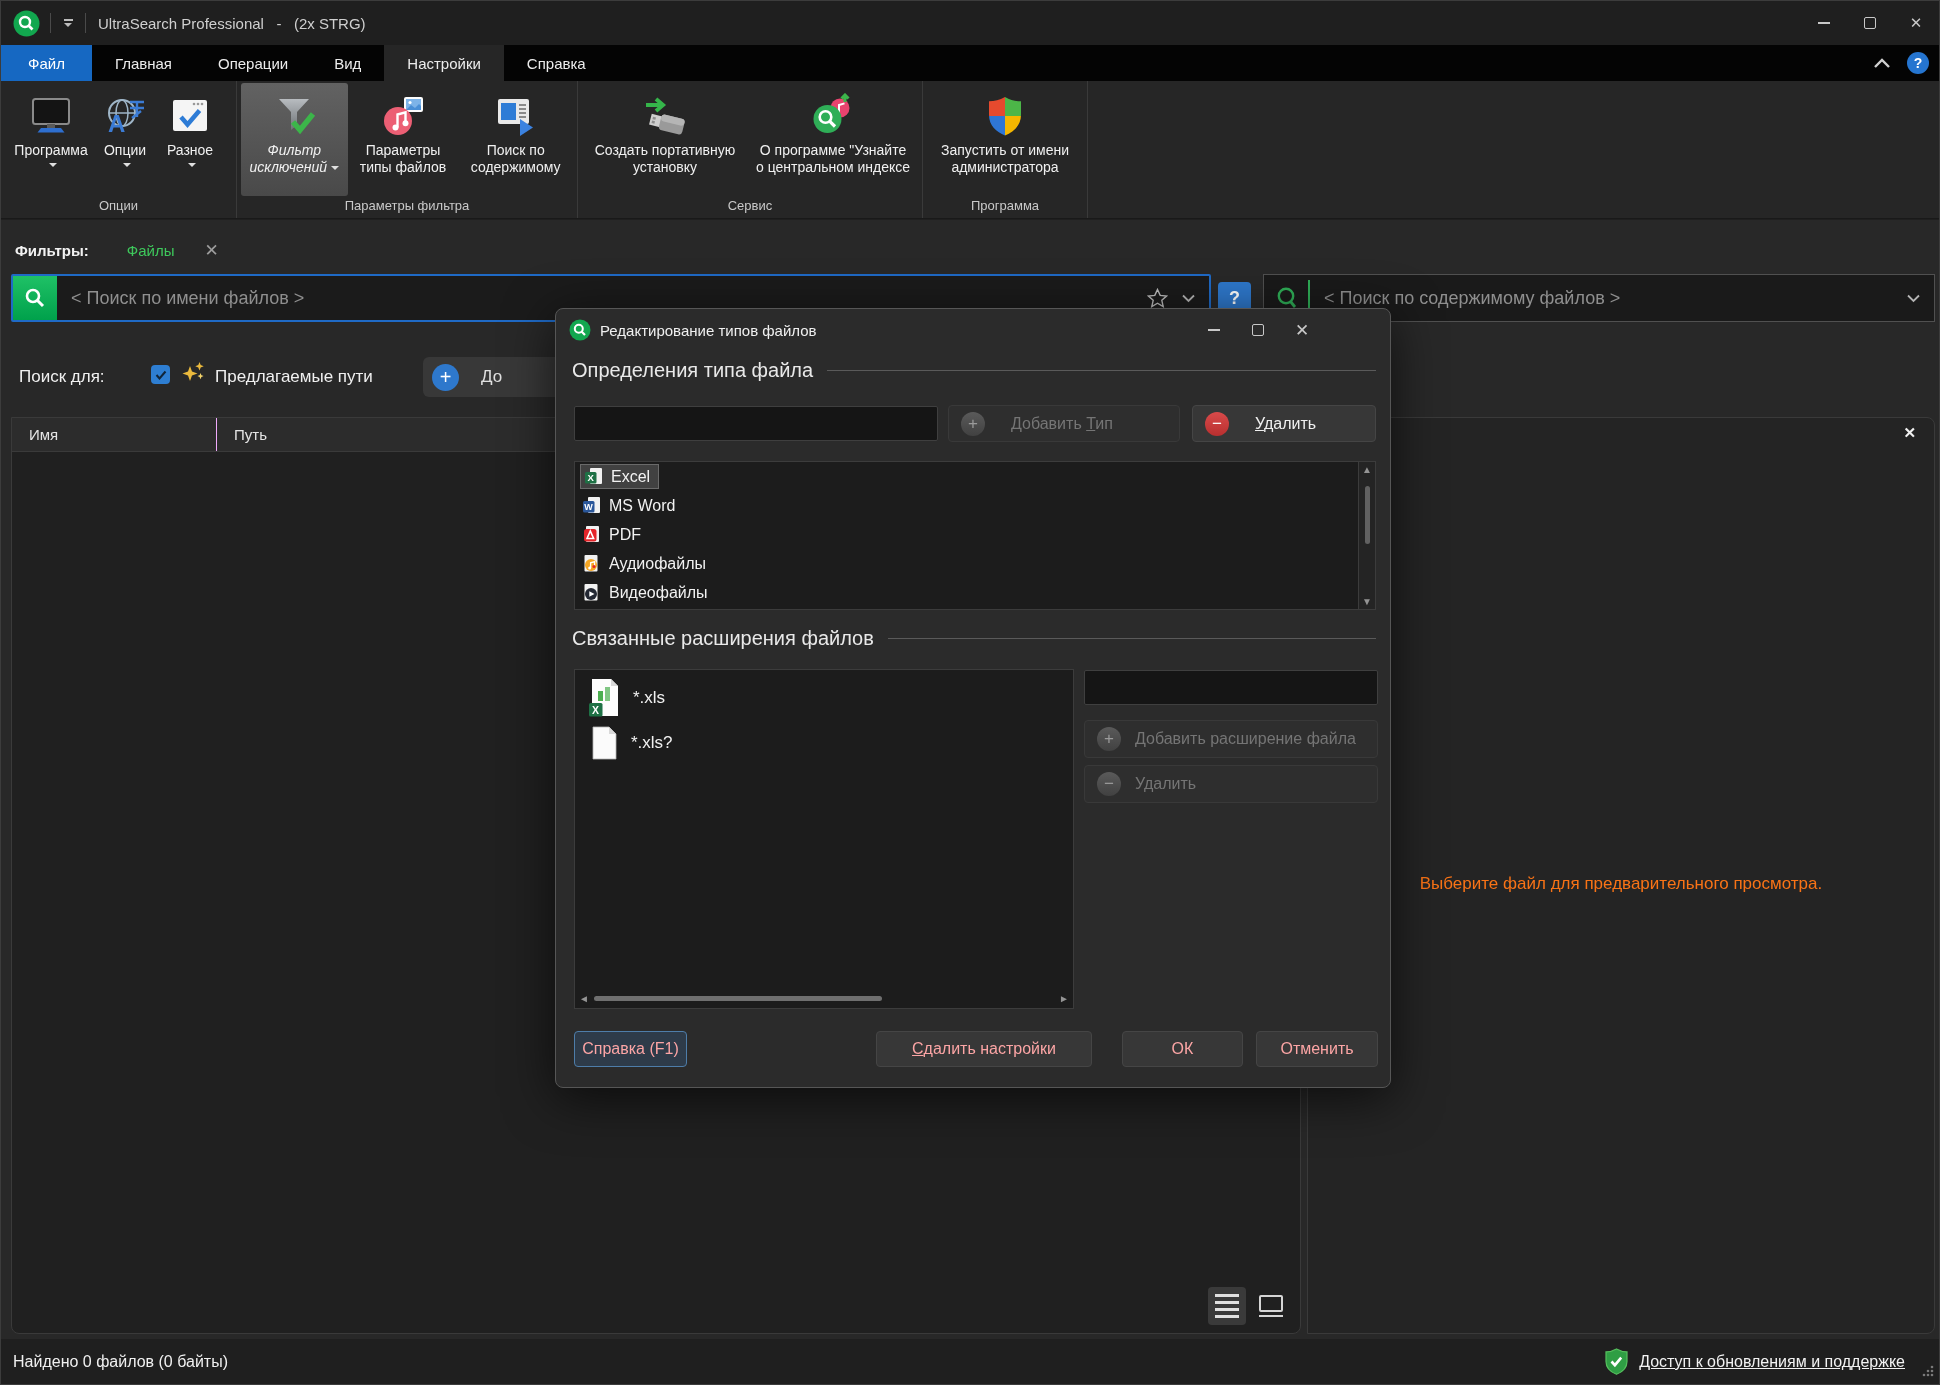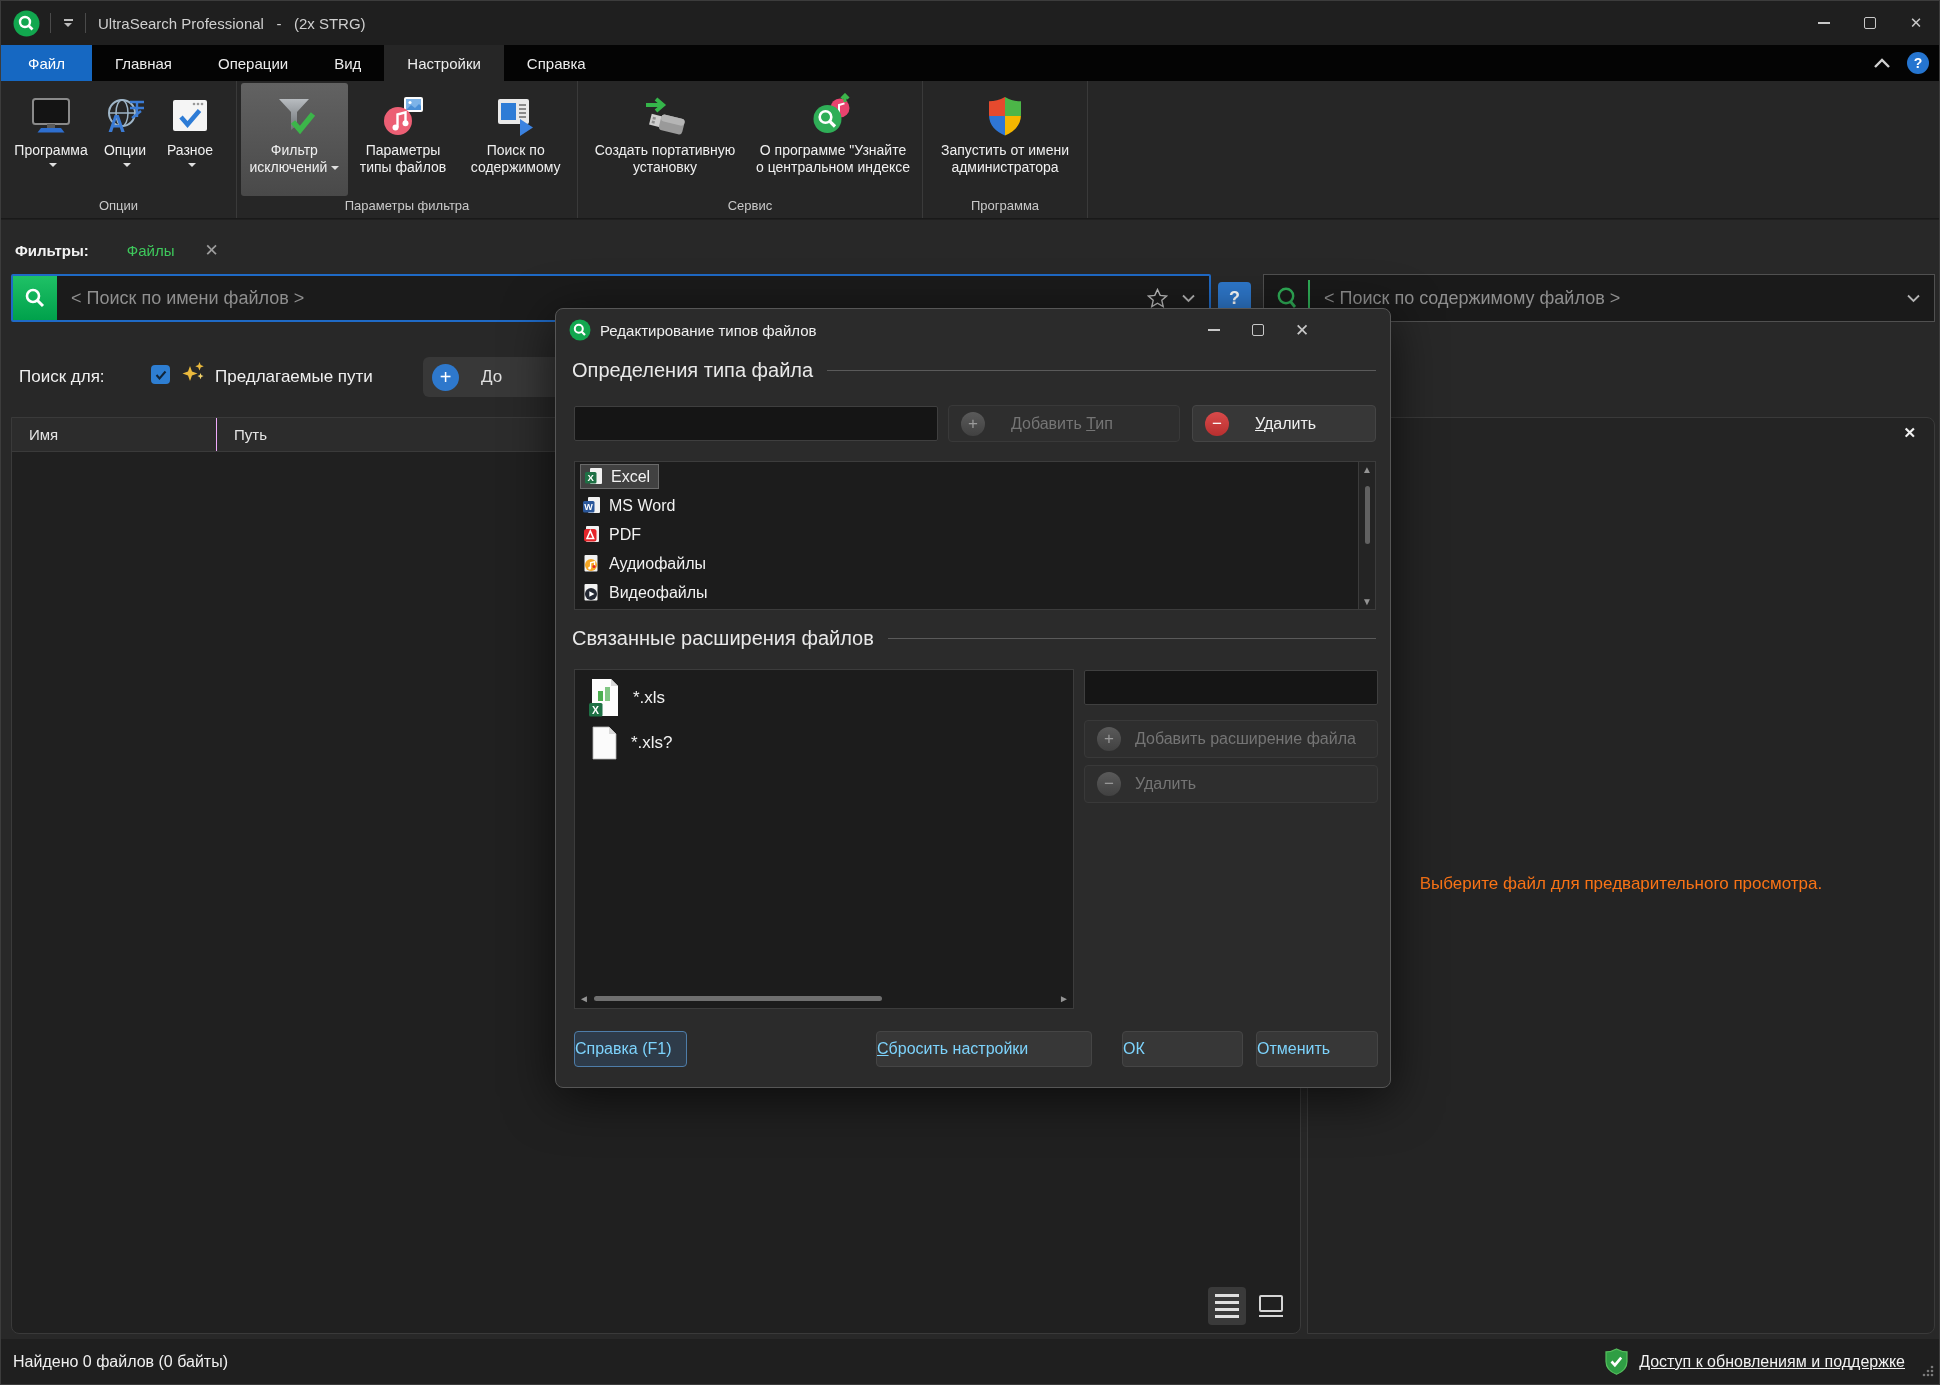--- a/index.html
+++ b/index.html
@@ -30,21 +30,21 @@
   .help-circle { width:22px; height:22px; border-radius:50%; background:#2575d0; color:#fff; font-size:14px; font-weight:bold; display:flex; align-items:center; justify-content:center; }
 
   
   .ribbon { position:absolute; top:80px; left:0; right:0; height:138px; background:#262626; border-bottom:1px solid #191919; display:flex; }
   .rgroup { display:flex; flex-direction:column; border-right:1px solid #3a3a3a; }
   .rgroup-buttons { flex:1; display:flex; align-items:stretch; padding:2px 4px 0 4px; }
   .rgroup-label { height:22px; text-align:center; color:#c9c9c9; font-size:13px; line-height:20px; }
   .rbtn { display:flex; flex-direction:column; align-items:center; padding-top:7px; border-radius:3px; }
   .rbtn .icon-box { height:52px; display:flex; align-items:center; justify-content:center; }
   .rbtn .lbl { color:#f0f0f0; font-size:14px; line-height:17px; text-align:center; white-space:nowrap; }
-  .rbtn--pressed { background:linear-gradient(#626262,#494949); }
+  .rbtn--pressed { background:linear-gradient(#626262,#494949);font-style:italic; }
   .caret-down { display:inline-block; width:0; height:0; border-left:4px solid transparent; border-right:4px solid transparent; border-top:4px solid #e0e0e0; vertical-align:middle; margin-left:4px; }
   .caret-only { margin-top:4px; }
 
   
   .workspace { position:absolute; top:219px; left:0; right:0; bottom:45px; background:#282828; }
 
   .filters-row { position:absolute; left:14px; top:18px; display:flex; align-items:center; height:24px; }
   .filters-label { color:#f2f2f2; font-size:15px; font-weight:bold; }
   .filter-tab { color:#3ec95c; font-size:15px; margin-left:38px; }
   .filter-close { color:#9d9d9d; font-size:17px; margin-left:30px; line-height:1; }
@@ -104,21 +104,21 @@
   .dlg-section .txt { color:#e9e9e9; font-size:20px; white-space:nowrap; }
   .dlg-section .rule { flex:1; height:1px; background:#5a5a5a; margin-left:14px; }
   .dlg-input { position:absolute; background:#151515; border:1px solid #3f3f3f; border-radius:2px; color:#e8e8e8; font-size:16px; font-family:"Liberation Sans",sans-serif; padding:0 8px; outline:0; }
   .dbtn { position:absolute; display:flex; align-items:center; border-radius:4px; font-size:16px; }
   .dbtn .circ { width:24px; height:24px; border-radius:50%; display:flex; align-items:center; justify-content:center; font-size:17px; flex:0 0 auto; }
   .dbtn--enabled { background:#373737; border:1px solid #454545; color:#f0f0f0; }
   .dbtn--disabled { background:#2e2e2e; border:1px solid #393939; color:#757575; }
   .circ--gray { background:linear-gradient(#5a5a5a,#414141); color:#9b9b9b; }
   .circ--red { background:linear-gradient(#d84a4a,#b92f2f); color:#fff; }
   .dbtn .blabel { margin-left:26px; white-space:nowrap; overflow:hidden; }
-  .dbtn--center { background:#373737; border:1px solid #454545; color:#7dd3fc; }
+  .dbtn--center { justify-content:center; background:#373737; border:1px solid #454545; color:#fca5a5; }
   .dbtn--help { background:#2e3b49; border:1px solid #4e7da9; }
   .u { text-decoration:underline; }
 
   .type-list { position:absolute; left:18px; top:152px; width:802px; height:149px; background:#1c1c1c; border:1px solid #3c3c3c; overflow:hidden; }
   .type-row { display:flex; align-items:center; height:29px; padding-left:6px; }
   .type-row .ticon { width:20px; display:flex; justify-content:center; }
   .type-row .tname { color:#f2f2f2; font-size:16px; margin-left:8px; }
   .type-row--selected .sel-wrap { background:#414141; outline:1px solid #6a6a6a; display:inline-flex; align-items:center; padding:2px 8px 2px 2px; }
   .sel-wrap .tname { margin-left:8px; }
   .vscroll { position:absolute; top:0; right:0; width:17px; height:100%; background:#242424; border-left:1px solid #3c3c3c; }
@@ -602,21 +602,21 @@
     <div class="dbtn dbtn--disabled" style="left:528px; top:456px; width:294px; height:38px; padding-left:12px;">
       <span class="circ circ--gray">−</span>
       <span class="blabel" style="margin-left:14px">Удалить</span>
     </div>
 
     <div class="bottom-row">
       <div class="dbtn dbtn--center dbtn--help" style="left:18px; width:113px;">
         <span>Справка (F1)</span>
       </div>
       <div class="dbtn dbtn--center" style="left:320px; width:216px;">
-        <span><span class="u">С</span><span>бросить настройки</span></span>
+        <span><span class="u">С</span><span>далить настройки</span></span>
       </div>
       <div class="dbtn dbtn--center" style="left:566px; width:121px;">
         <span>ОК</span>
       </div>
       <div class="dbtn dbtn--center" style="left:700px; width:122px;">
         <span>Отменить</span>
       </div>
     </div>
   </div>
 

